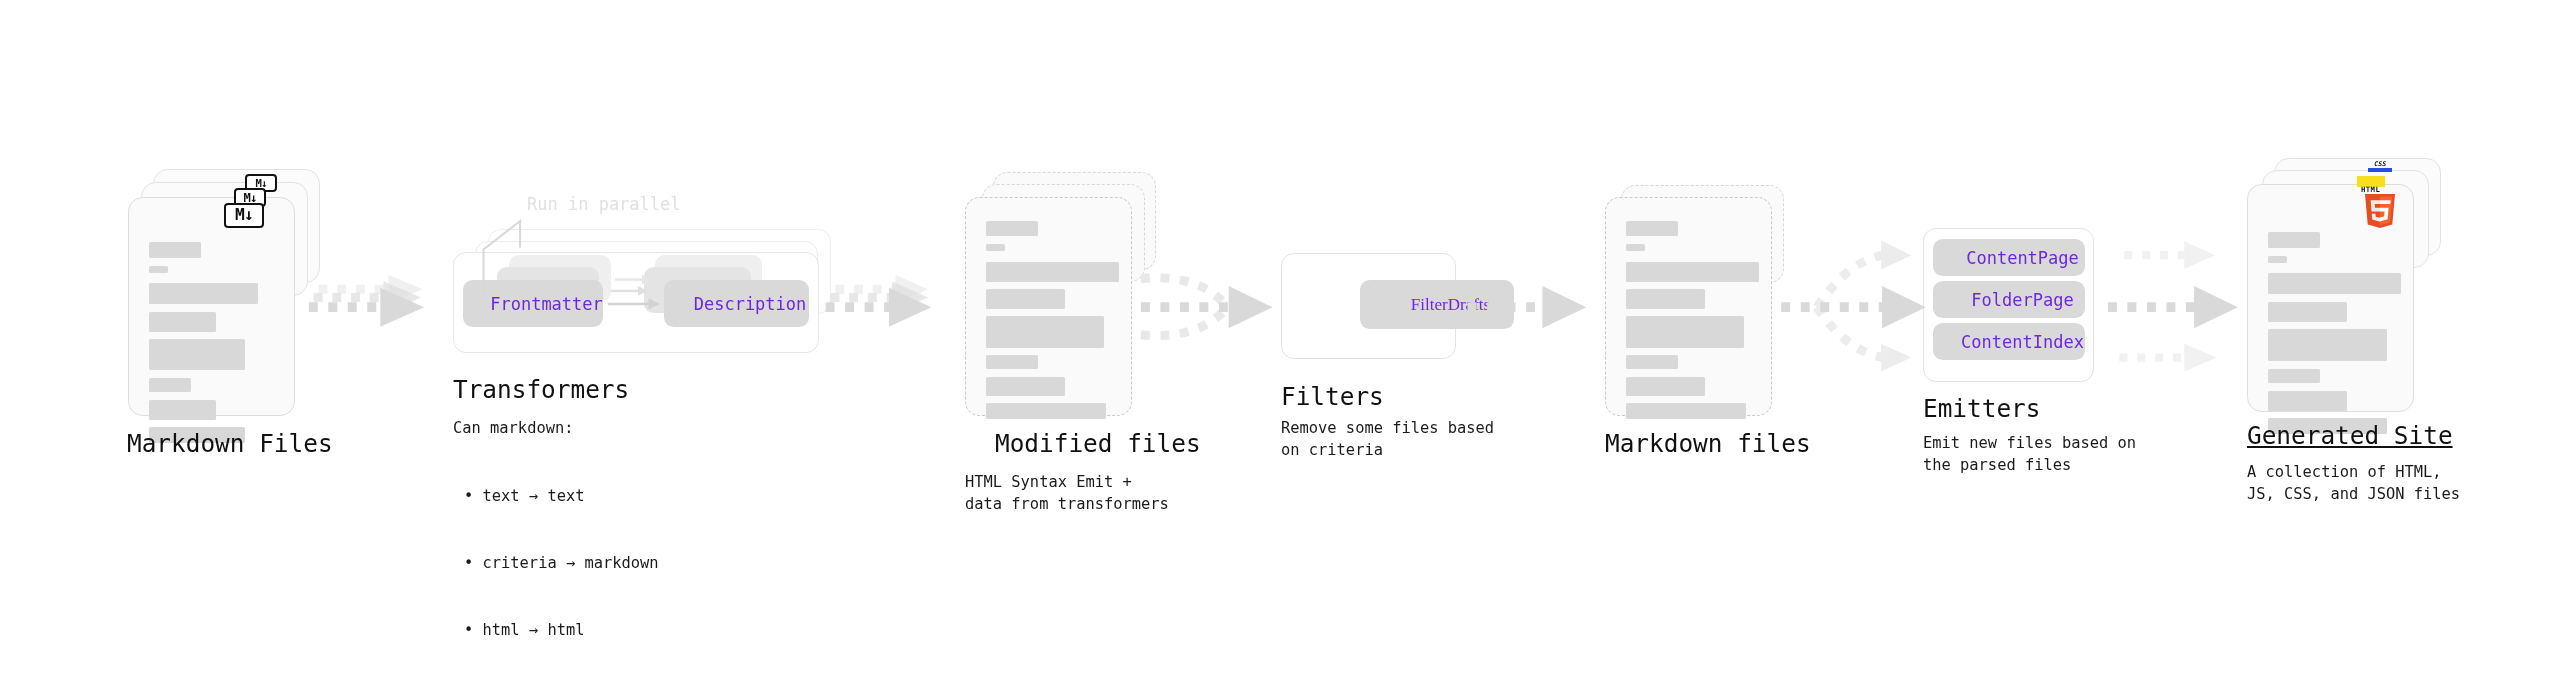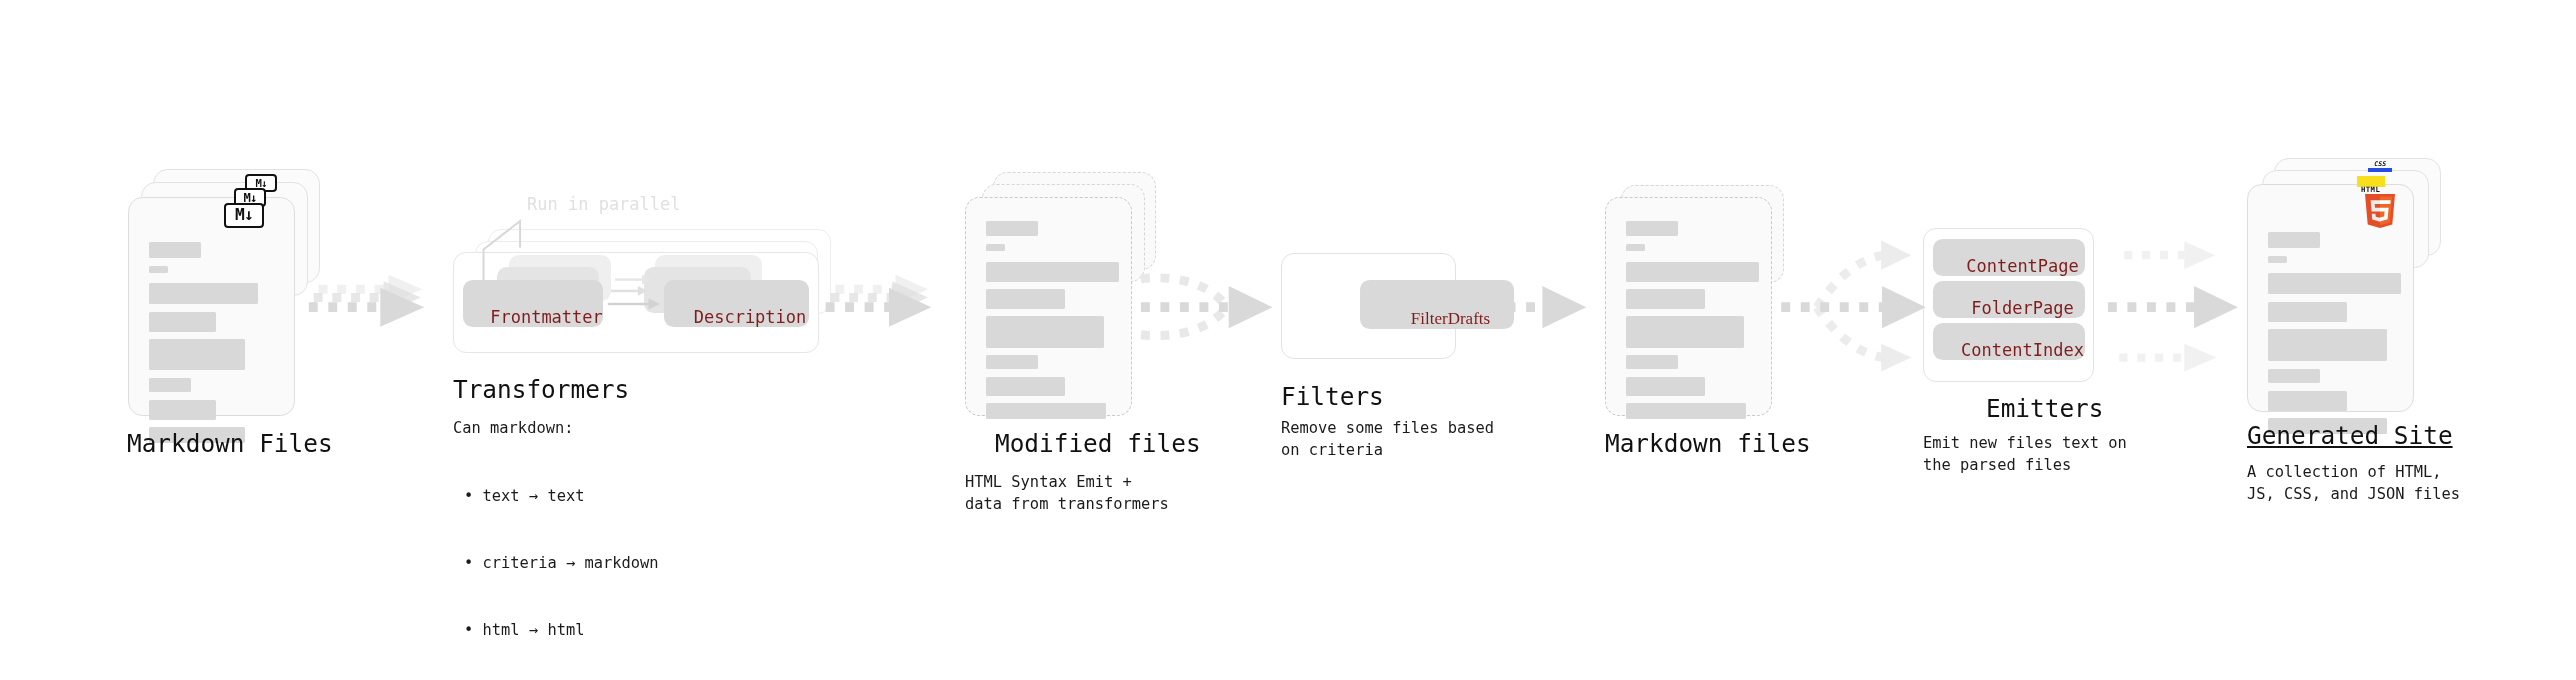--- a/index.html
+++ b/index.html
@@ -54,23 +54,23 @@
     position:absolute;
     border:1.6px solid #e3e3e3;
     border-radius:13px;
     background:#ffffff;
     box-sizing:border-box;
   }
   .pill{
     position:absolute;
     background:#d9d9d9;
     border-radius:9.8px;
-    display:flex;align-items:flex-end;justify-content:center;
+    display:flex;align-items:center;justify-content:center;
     font-size:17px;
-    color:#7f1d1d;
+    color:#6d28d9;
     box-sizing:border-box;
     white-space:nowrap;
     padding-left:27px;
   }
 
   
   .title{
     position:absolute;
     font-size:24.4px;
     color:#111;
@@ -207,22 +207,22 @@
     <div class="pill" style="left:1933px;top:239px;width:152px;height:37px;">
       <span>ContentPage</span>
     </div>
     <div class="pill" style="left:1933px;top:281px;width:152px;height:37px;">
       <span>FolderPage</span>
     </div>
     <div class="pill" style="left:1933px;top:323px;width:152px;height:37px;">
       <span>ContentIndex</span>
     </div>
 
-    <div class="title" style="left:1986px;top:394px;">Emitters</div>
-    <div class="sub" style="left:1923px;top:432px;">Emit new files text on
+    <div class="title" style="left:1923px;top:394px;">Emitters</div>
+    <div class="sub" style="left:1923px;top:432px;">Emit new files based on
 the parsed files</div>
   </div>
 
   <div class="node">
     <div class="card ghost" style="left:2274px;top:158px;width:167px;height:98px;"></div>
     <div class="card ghost" style="left:2262px;top:170px;width:167px;height:98px;"></div>
     <div class="card" style="left:2247px;top:184px;width:167px;height:228px;">
       <div class="lines" style="top:47px;">
         <div class="ln" style="width:52px;height:16.3px;"></div>
         <div class="ln" style="width:19.5px;height:7.3px;margin-bottom:10.6px;"></div>

